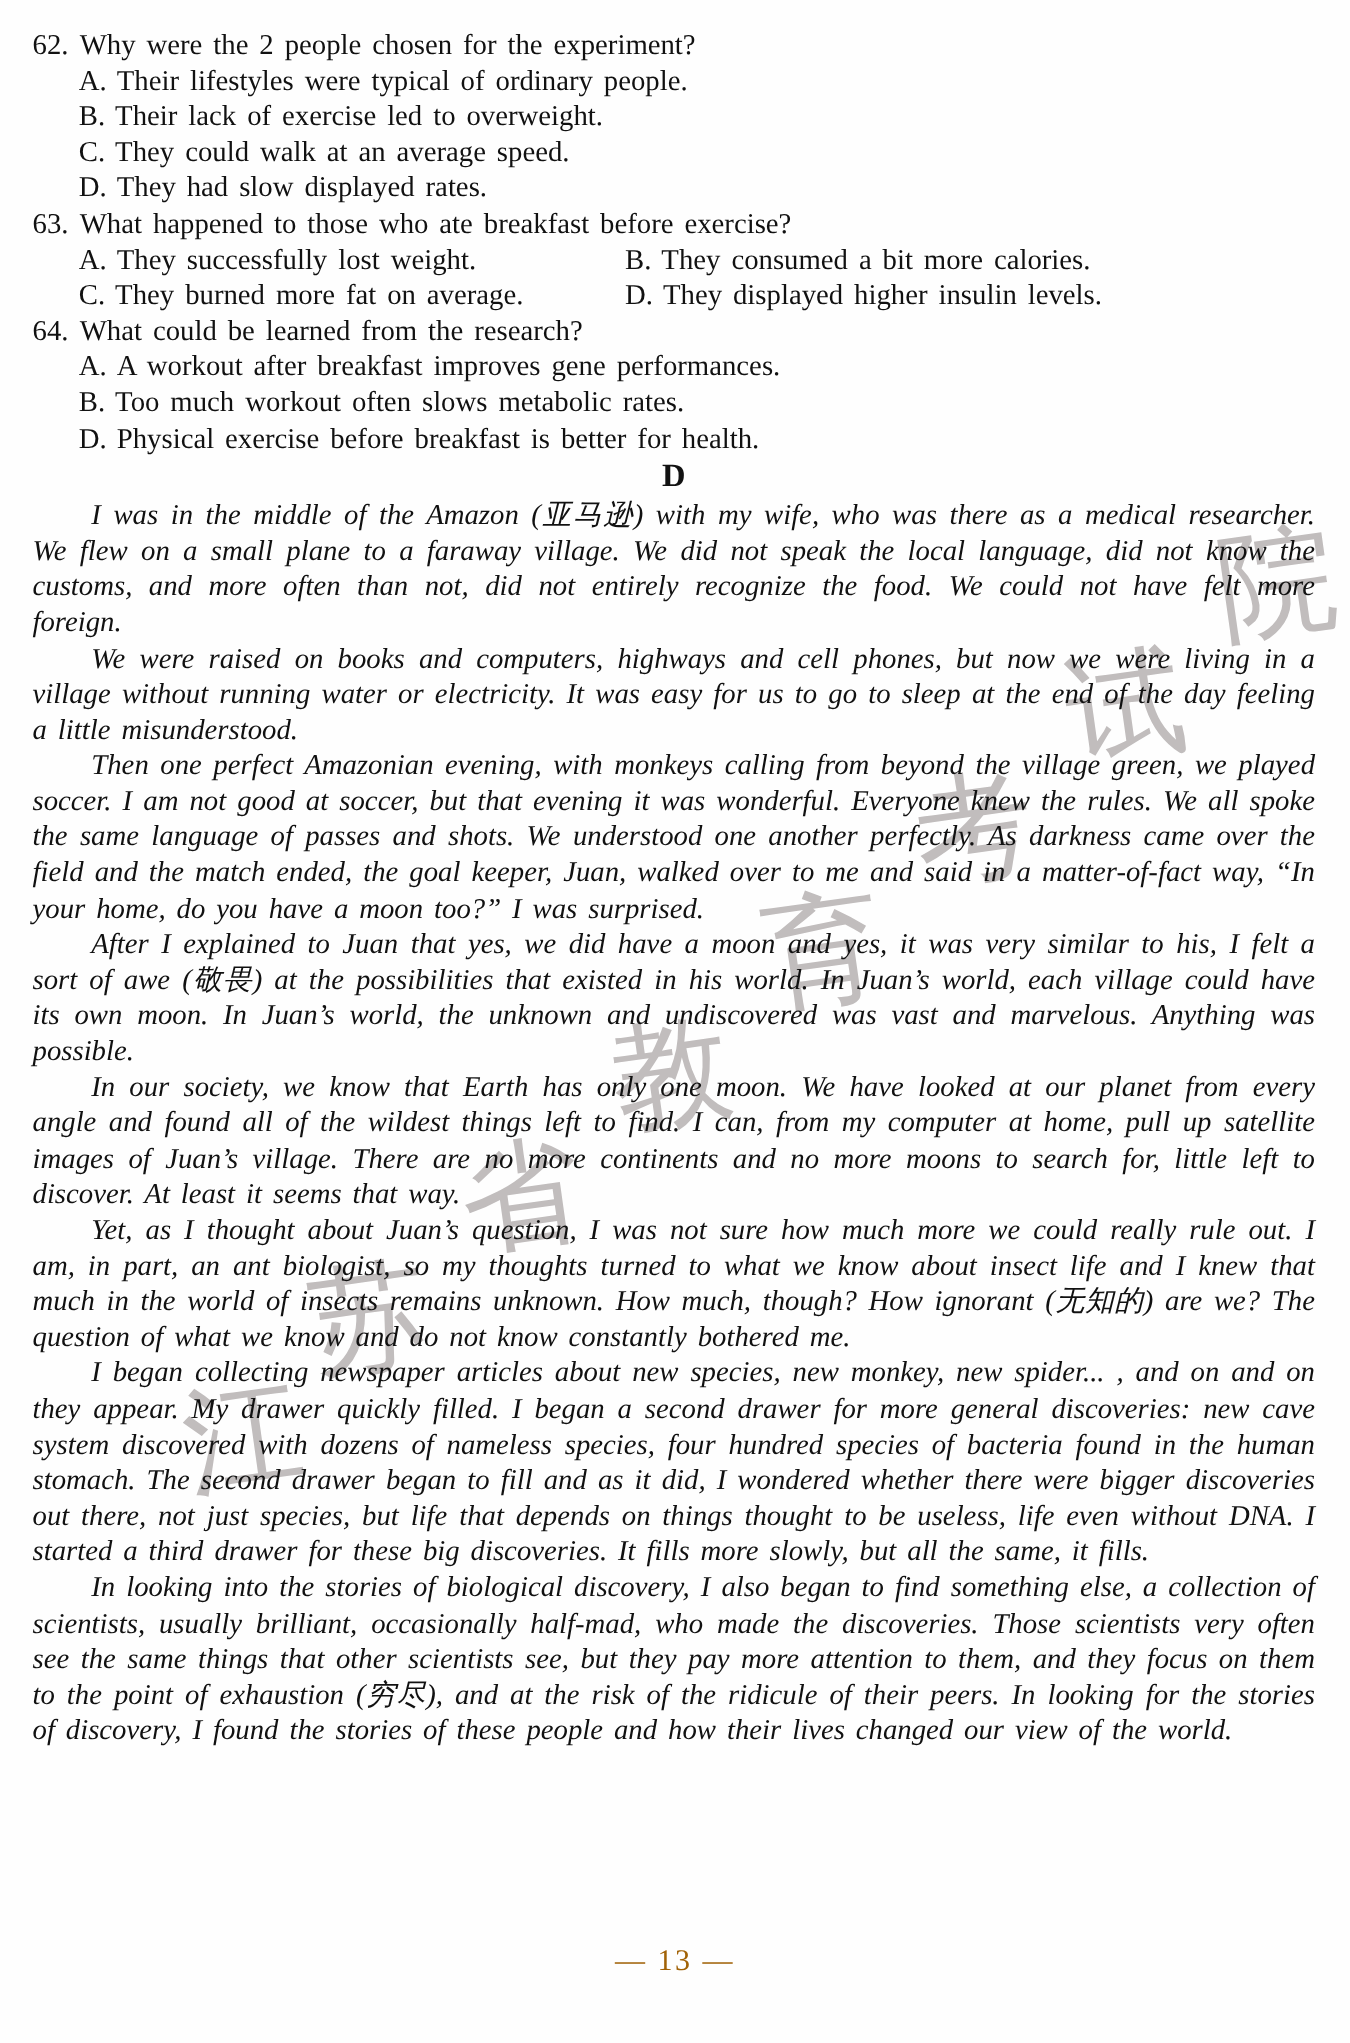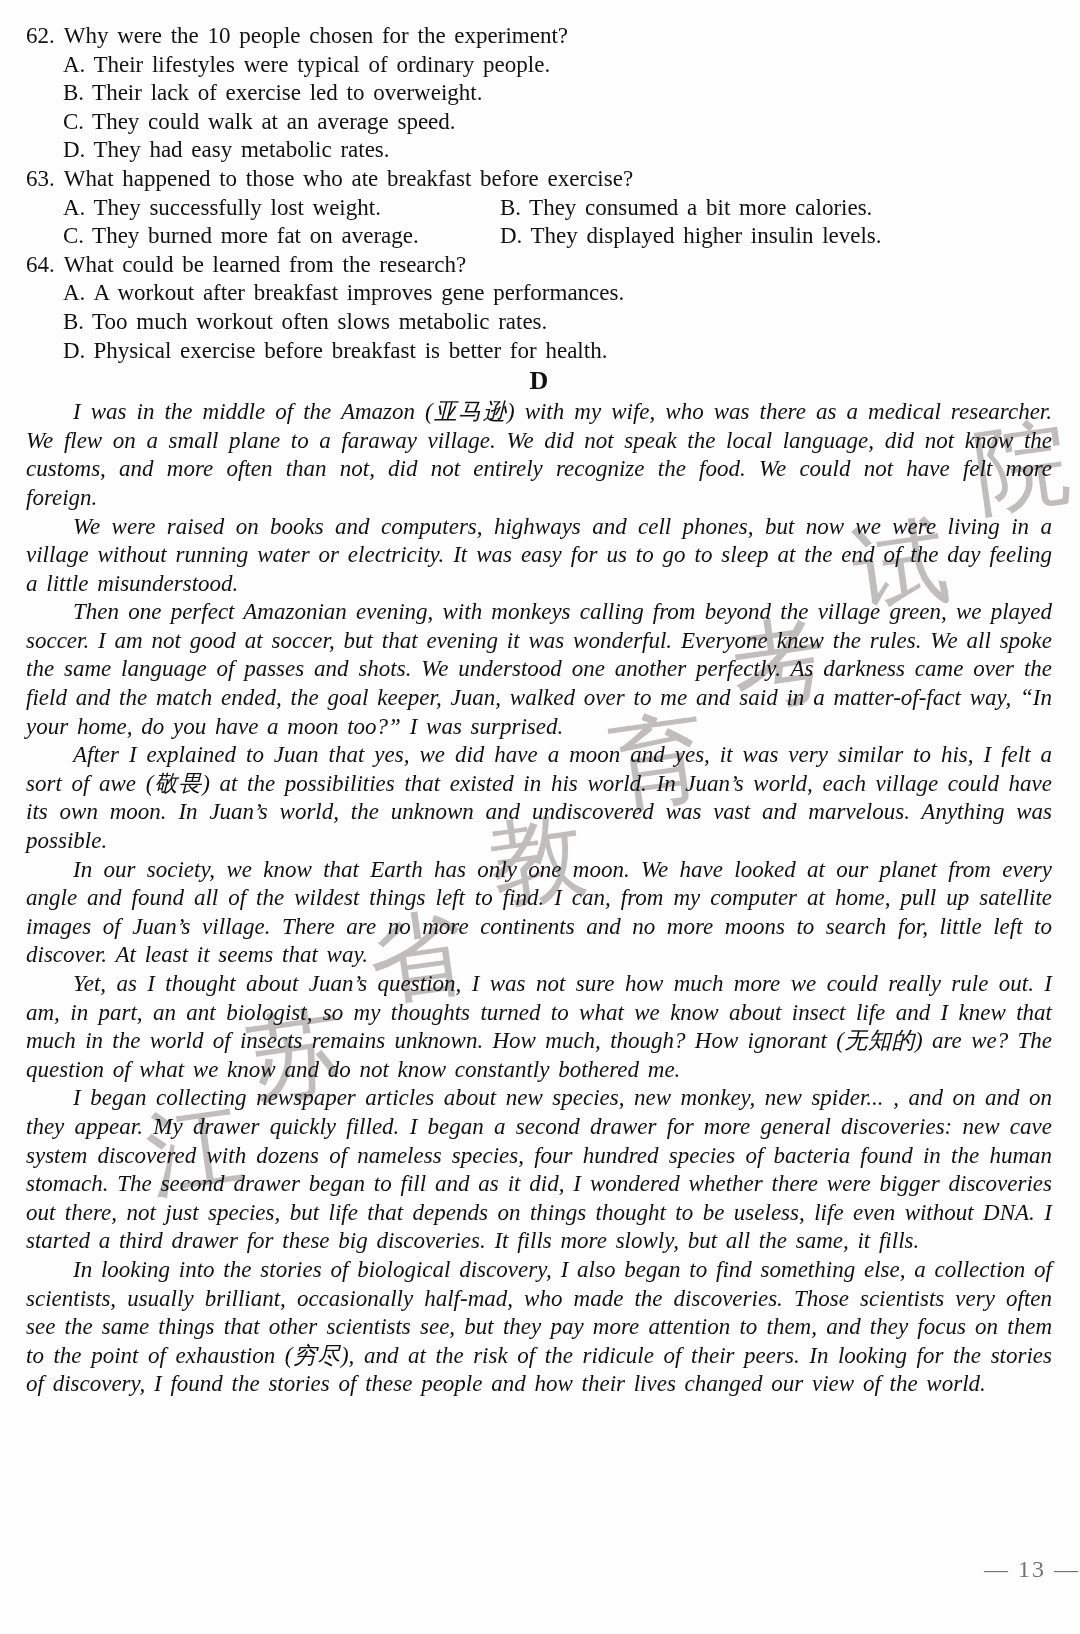--- a/index.html
+++ b/index.html
@@ -70,24 +70,24 @@
   .wm5 { left: 732px;  top: 616px; }
   .wm6 { left: 853px;  top: 518px; }
   .wm7 { left: 974px;  top: 420px; }
   
   .footer {
     position: absolute;
     z-index: 2;
     left: 0;
     right: 0;
     top: 1556px;
-    text-align: right;
+    text-align: center;
     font-size: 24px;
     letter-spacing: 2px;
-    color: #737373;
+    color: #a16207;
   }
 </style>
 </head>
 <body>
 
 <div class="watermark">
   <span class="wm wm0">江</span>
   <span class="wm wm1">苏</span>
   <span class="wm wm2">省</span>
   <span class="wm wm3">教</span>
@@ -95,34 +95,34 @@
   <span class="wm wm5">考</span>
   <span class="wm wm6">试</span>
   <span class="wm wm7">院</span>
 </div>
 
 <div class="page">
 
   <div class="question">
     <div class="q-line">
       <span class="q-num">62.</span>
-      <span class="q-text">Why were the 10 people chosen for the experiment?</span>
+      <span class="q-text">Why were the 2 people chosen for the experiment?</span>
     </div>
     <div class="options">
       <div class="option">
         <span class="opt-label">A.</span><span class="opt-text">Their lifestyles were typical of ordinary people.</span>
       </div>
       <div class="option">
         <span class="opt-label">B.</span><span class="opt-text">Their lack of exercise led to overweight.</span>
       </div>
       <div class="option">
         <span class="opt-label">C.</span><span class="opt-text">They could walk at an average speed.</span>
       </div>
       <div class="option">
-        <span class="opt-label">D.</span><span class="opt-text">They had easy metabolic rates.</span>
+        <span class="opt-label">D.</span><span class="opt-text">They had slow displayed rates.</span>
       </div>
     </div>
   </div>
 
   <div class="question">
     <div class="q-line">
       <span class="q-num">63.</span>
       <span class="q-text">What happened to those who ate breakfast before exercise?</span>
     </div>
     <div class="options two-col">

